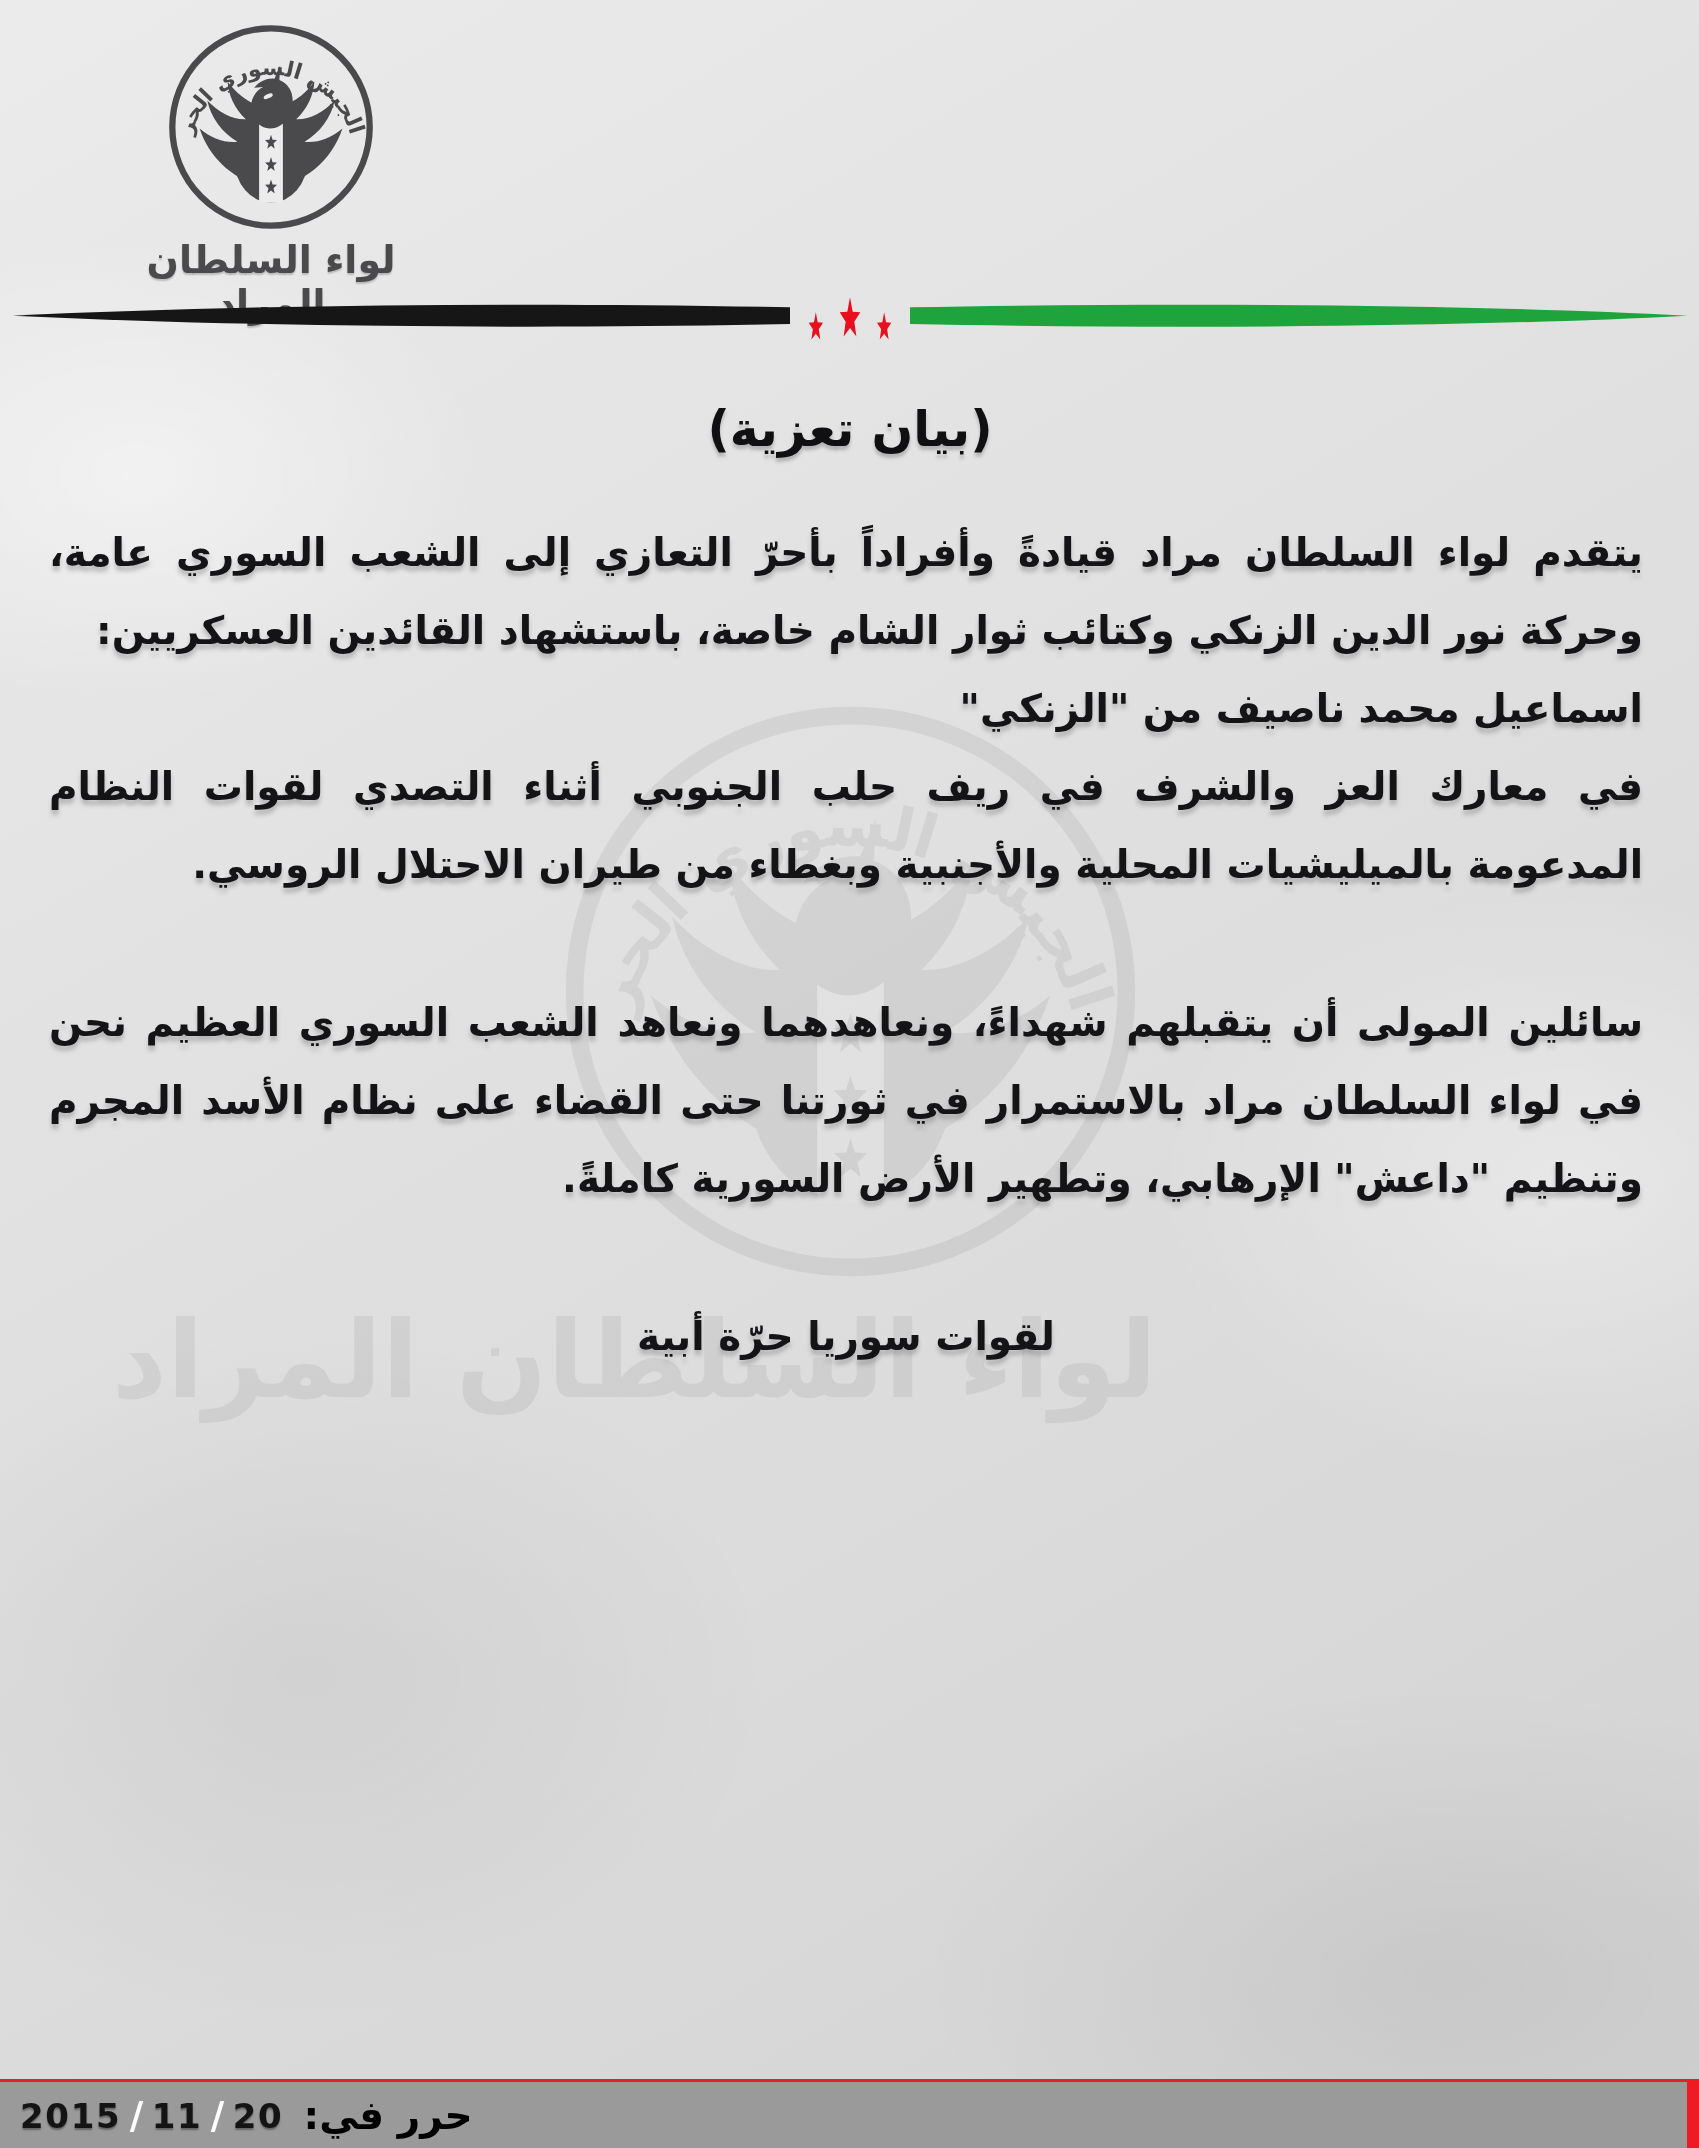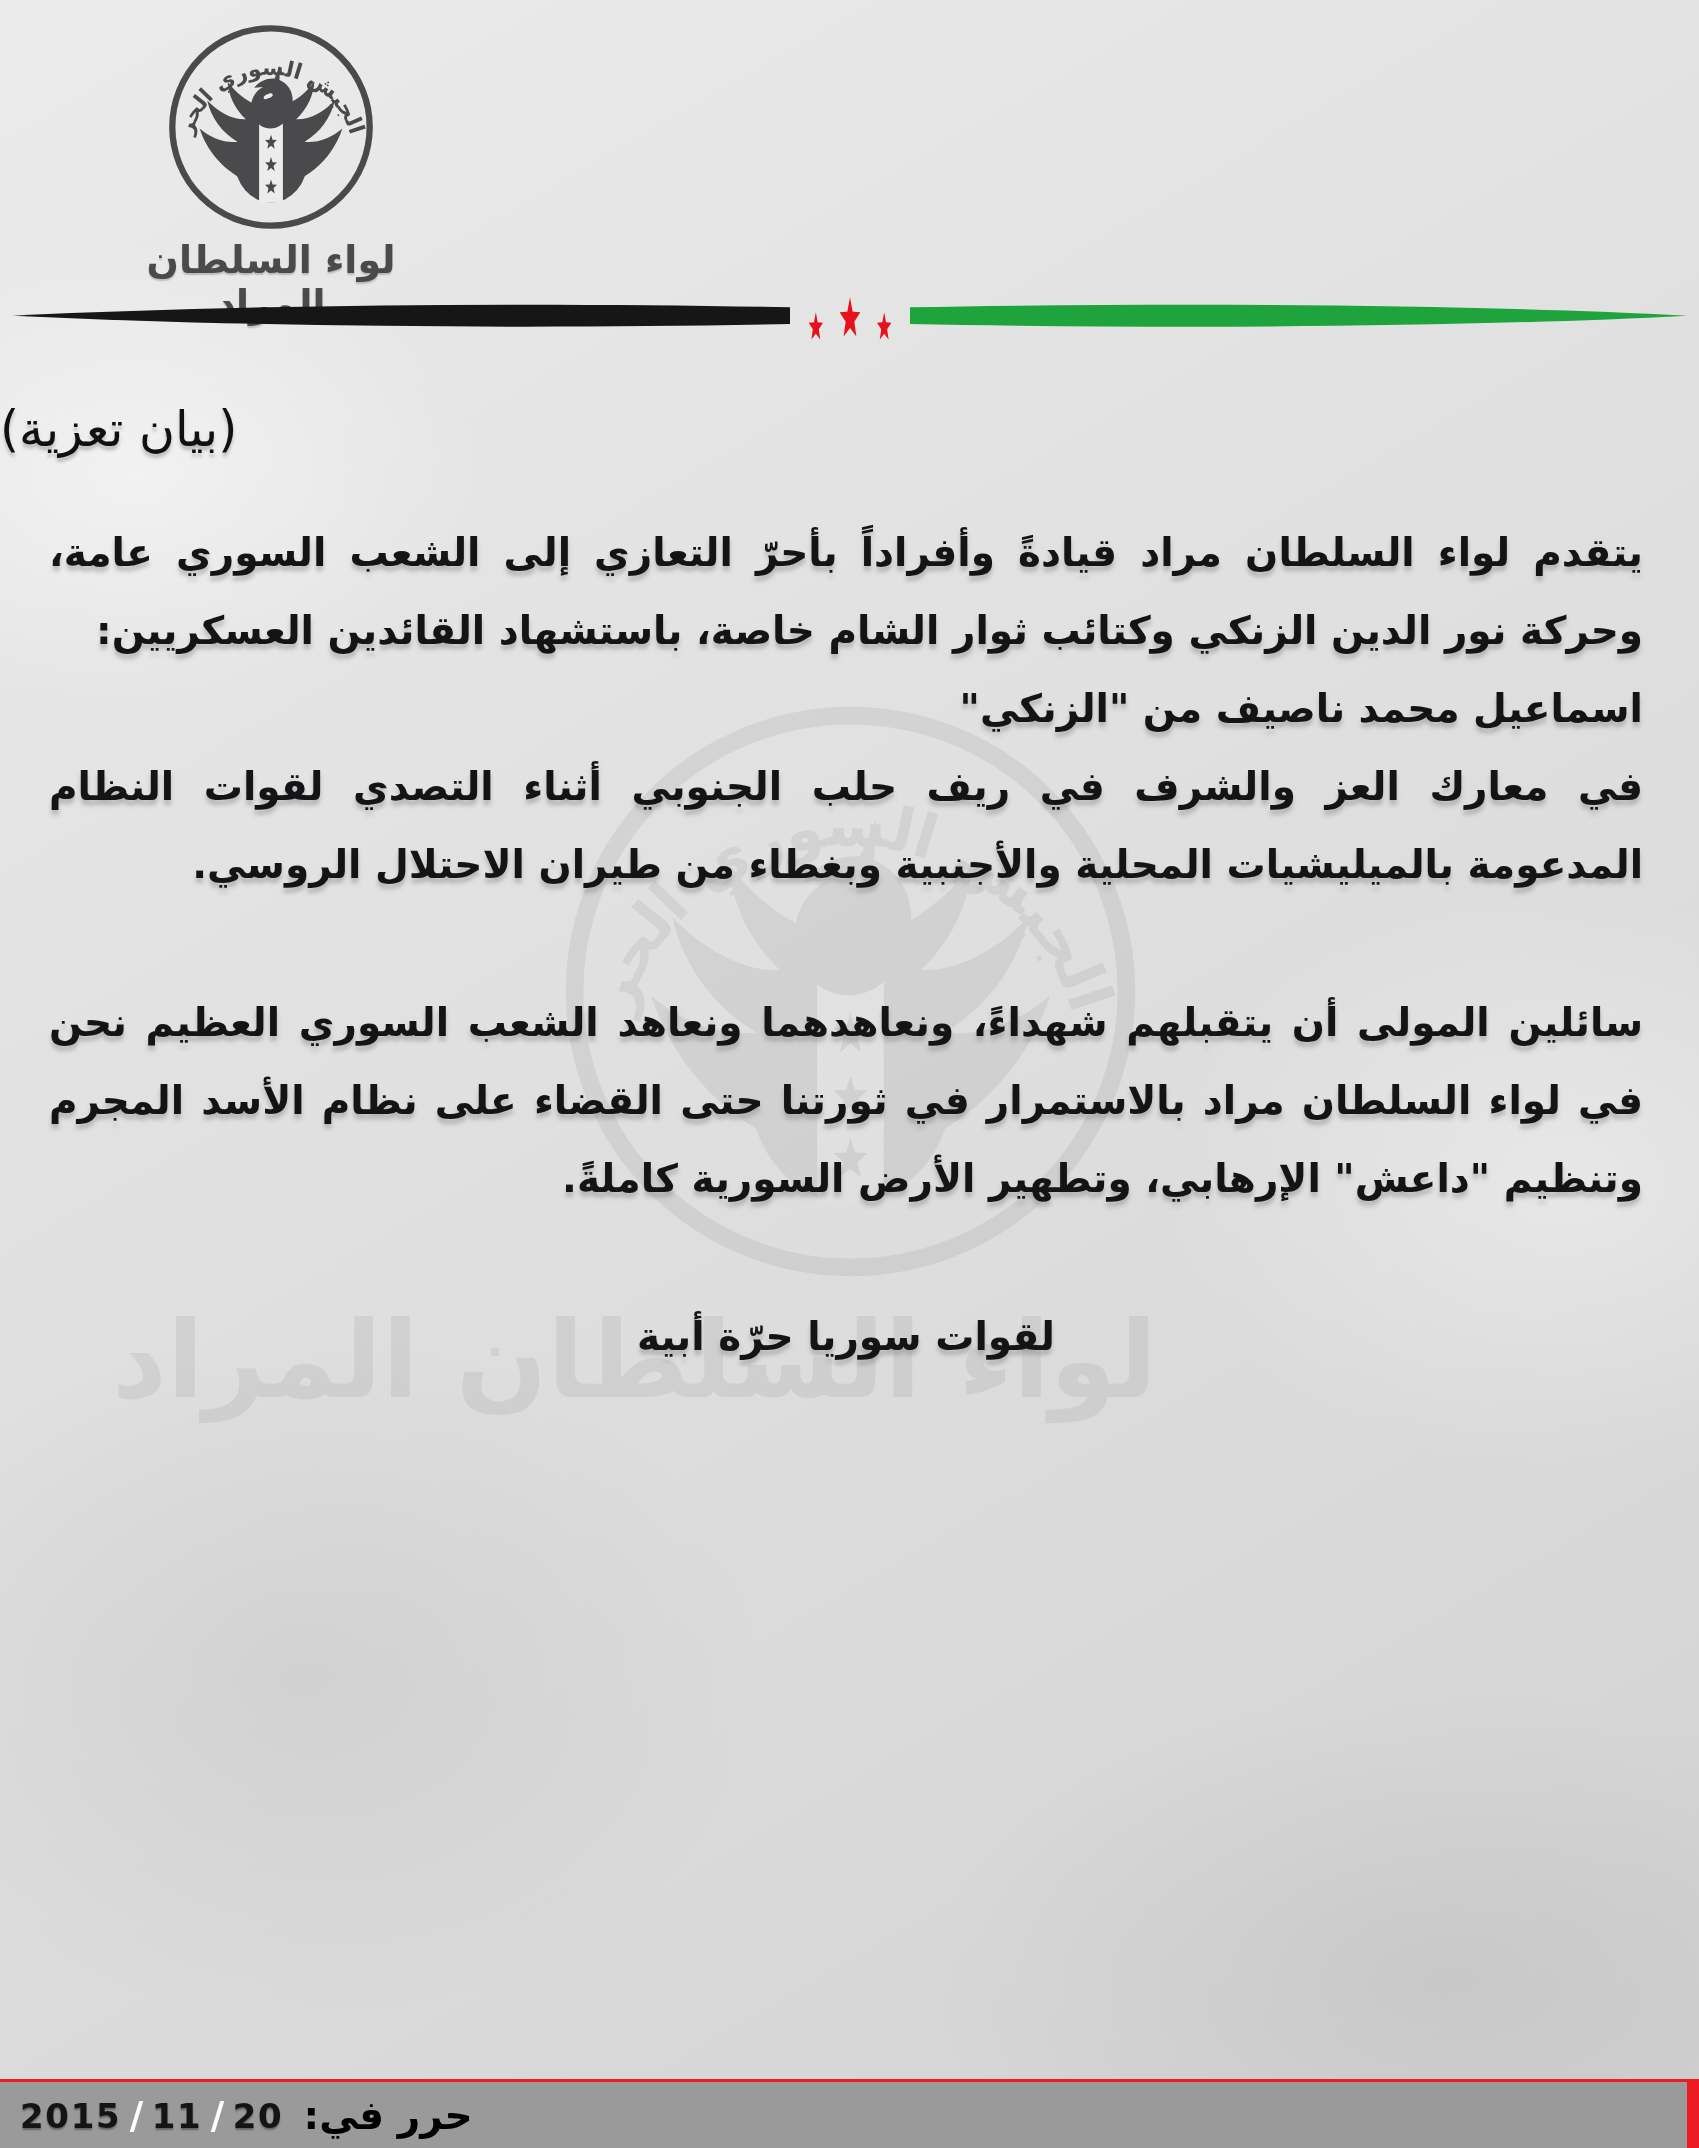--- a/index.html
+++ b/index.html
@@ -35,22 +35,22 @@
     font-weight:bold;font-size:38px;
     text-shadow:0 1.7px 1.7px rgba(0,0,0,.2);
   }
 
   
   .divider{position:absolute;left:0;top:294px;width:1700px;height:55px;}
 
   
   .title{
     position:absolute;top:401px;left:0;width:100%;
-    direction:rtl;text-align:left;
-    font-weight:normal;font-size:49px;color:#101013;
+    direction:rtl;text-align:center;
+    font-weight:bold;font-size:49px;color:#101013;
     text-shadow:0 4.2px 3.4px rgba(110,110,110,.4);
   }
 
   
   .body-text{
     position:absolute;top:514px;left:49px;right:57px;
     direction:rtl;color:#141417;
     font-weight:bold;font-size:39px;line-height:78px;
     text-shadow:0 5px 4.2px rgba(110,110,110,.38);
   }

